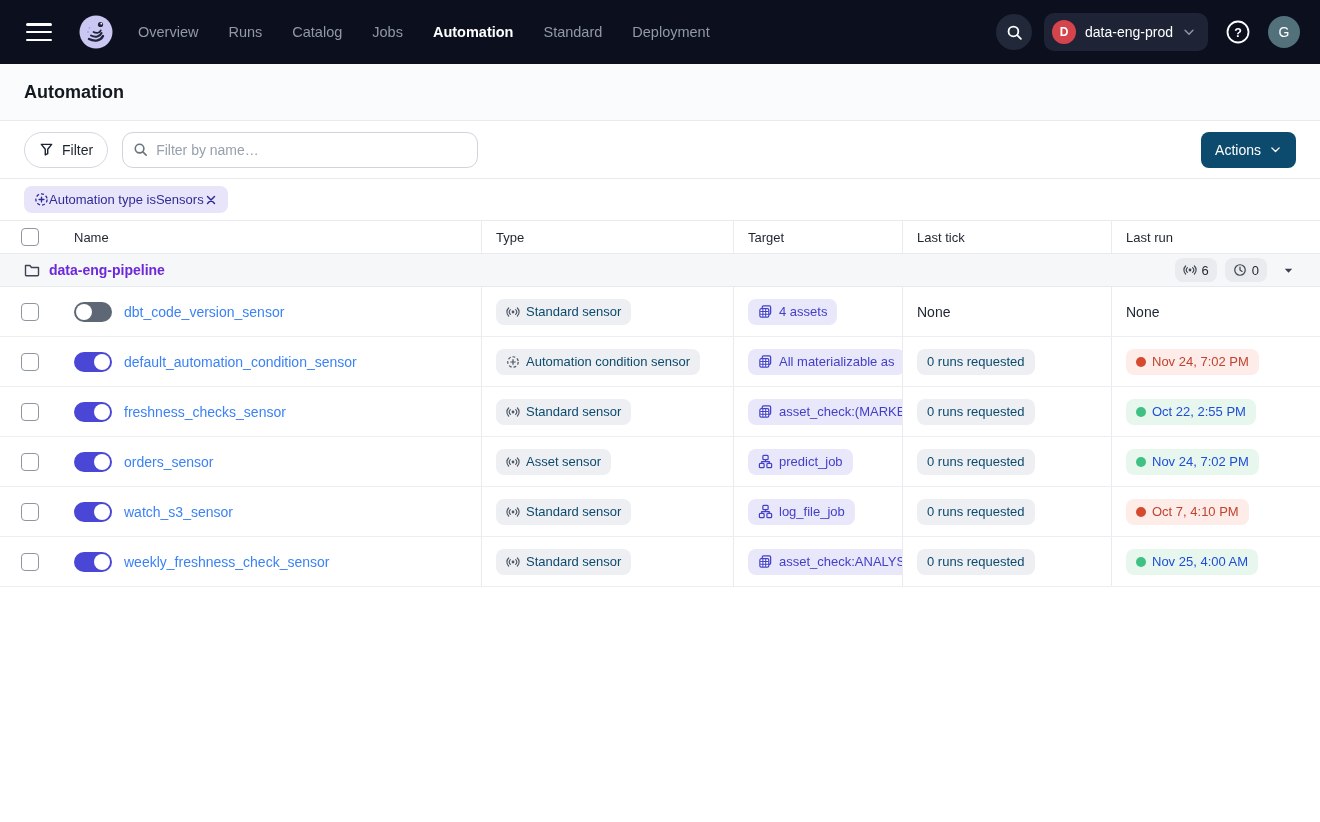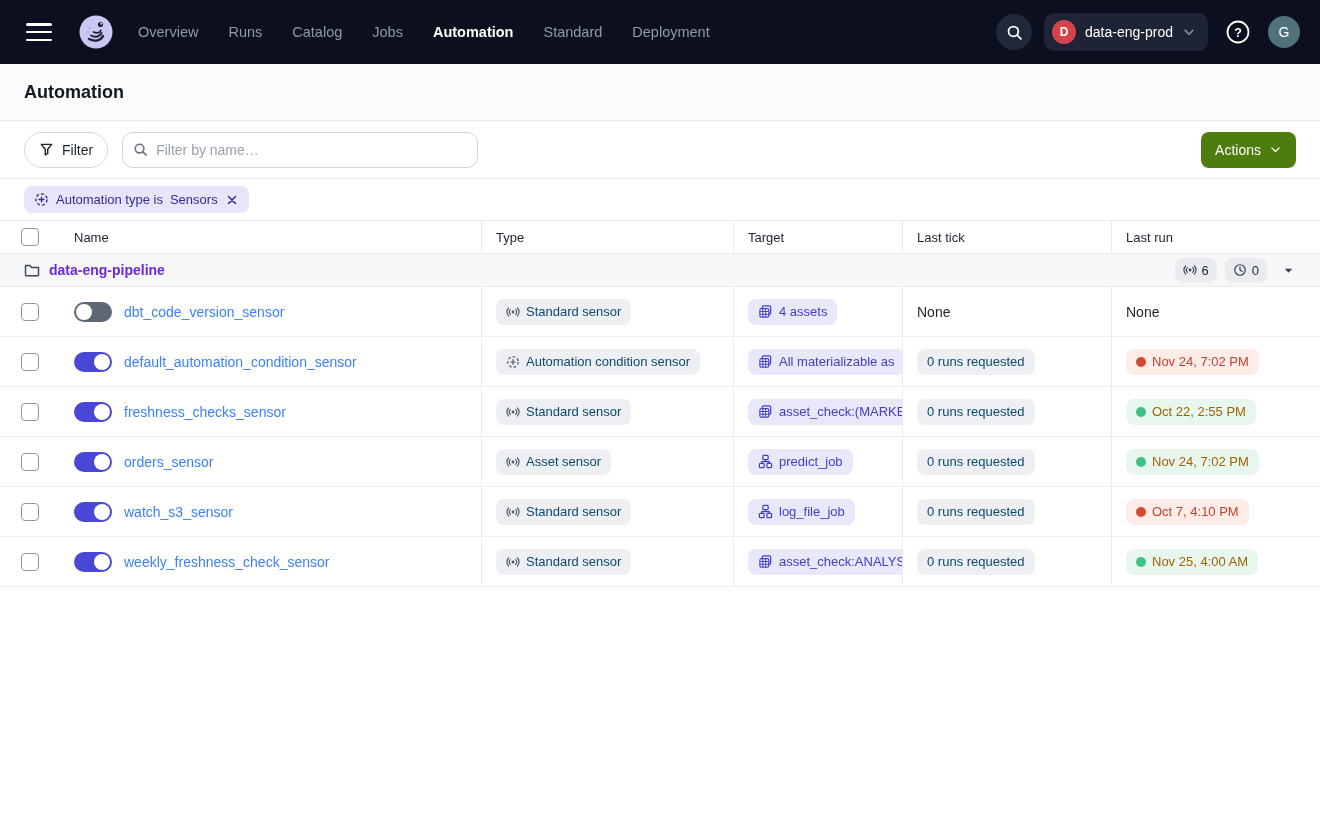--- a/index.html
+++ b/index.html
@@ -24,25 +24,25 @@
   
   .page-header { height:57px; background:#fafbfc; display:flex; align-items:center; padding:0 24px; border-bottom:1px solid #e7eaee; }
   .page-title { font-size:18px; font-weight:bold; color:#14191f; }
 
   
   .toolbar { height:57px; display:flex; align-items:center; padding:0 24px; gap:14px; }
   .filter-btn { height:36px; background:#fff; border:1px solid #d3d8de; border-radius:18px; display:flex; align-items:center; gap:8px; padding:0 14px; font-size:14px; color:#1d2530; cursor:pointer; }
   .search-box { height:36px; width:356px; background:#fff; border:1px solid #cfd5dc; border-radius:11px; display:flex; align-items:center; padding:0 10px; gap:8px; }
   .search-box input { border:none; outline:none; font-size:14px; flex:1; color:#1d2530; font-family:"Liberation Sans", sans-serif; background:transparent; }
   .search-box input::placeholder { color:#97a0ac; }
-  .actions-btn { margin-left:auto; height:36px; background:#4d7c0f; border:none; border-radius:8px; color:#fff; font-size:14px; display:flex; align-items:center; gap:8px; padding:0 14px; cursor:pointer; font-family:"Liberation Sans", sans-serif; }
+  .actions-btn { margin-left:auto; height:36px; background:#0c4a6e; border:none; border-radius:8px; color:#fff; font-size:14px; display:flex; align-items:center; gap:8px; padding:0 14px; cursor:pointer; font-family:"Liberation Sans", sans-serif; }
 
   
   .chip-row { height:43px; display:flex; align-items:center; padding:0 24px; border-top:1px solid #e7eaee; border-bottom:1px solid #e7eaee; }
-  .chip { height:27px; background:#e8e5fa; border-radius:8px; display:flex; align-items:center; gap:7px; padding:0 10px; font-size:13px; color:#2f2c96; cursor:pointer; }
+  .chip { height:27px; background:#e8e5fa; border-radius:8px; display:flex; align-items:center; padding:0 10px; font-size:13px; color:#2f2c96; cursor:pointer; }
   .chip .chip-value { font-weight:normal; }
   .chip .x { display:flex; cursor:pointer; }
 
   
   .grid-row { display:grid; grid-template-columns:60px 421px 252px 169px 209px 1fr; }
   .thead { height:33px; border-bottom:1px solid #e7eaee; }
   .thead .cell { display:flex; align-items:center; font-size:13px; color:#1d2530; padding:0 14px; }
   .cell.bordered { border-left:1px solid #e9ebef; }
   .cb-cell { display:flex; align-items:center; justify-content:center; }
   .checkbox { width:18px; height:18px; border:1.5px solid #8d97a2; border-radius:4px; background:#fff; cursor:pointer; }
@@ -62,21 +62,21 @@
   .toggle { width:38px; height:20px; border-radius:10px; position:relative; cursor:pointer; flex:0 0 auto; }
   .toggle.on { background:#4a46d6; }
   .toggle.off { background:#5d6775; }
   .toggle .knob { width:16px; height:16px; background:#fff; border-radius:50%; position:absolute; top:2px; }
   .toggle.on .knob { right:2px; }
   .toggle.off .knob { left:2px; }
 
   .pill { height:26px; border-radius:8px; display:flex; align-items:center; gap:6px; padding:0 10px; font-size:13px; white-space:nowrap; flex:0 0 auto; }
   .pill.gray { background:#edeff2; color:#0c4a6e; }
   .pill.lavender { background:#e9e7fa; color:#4340c8; cursor:pointer; }
-  .pill.success { background:#e7f7ee; color:#a16207; }
+  .pill.success { background:#e7f7ee; color:#1d4ed8; }
   .pill.failure { background:#fdece8; color:#c04330; }
   .dot { width:10px; height:10px; border-radius:50%; flex:0 0 auto; }
   .success .dot { background:#3fc183; }
   .failure .dot { background:#d5492f; }
   .plain-value { font-size:14px; color:#1d2530; }
 
   .icon { display:inline-flex; flex:0 0 auto; }
 </style>
 </head>
 <body>

